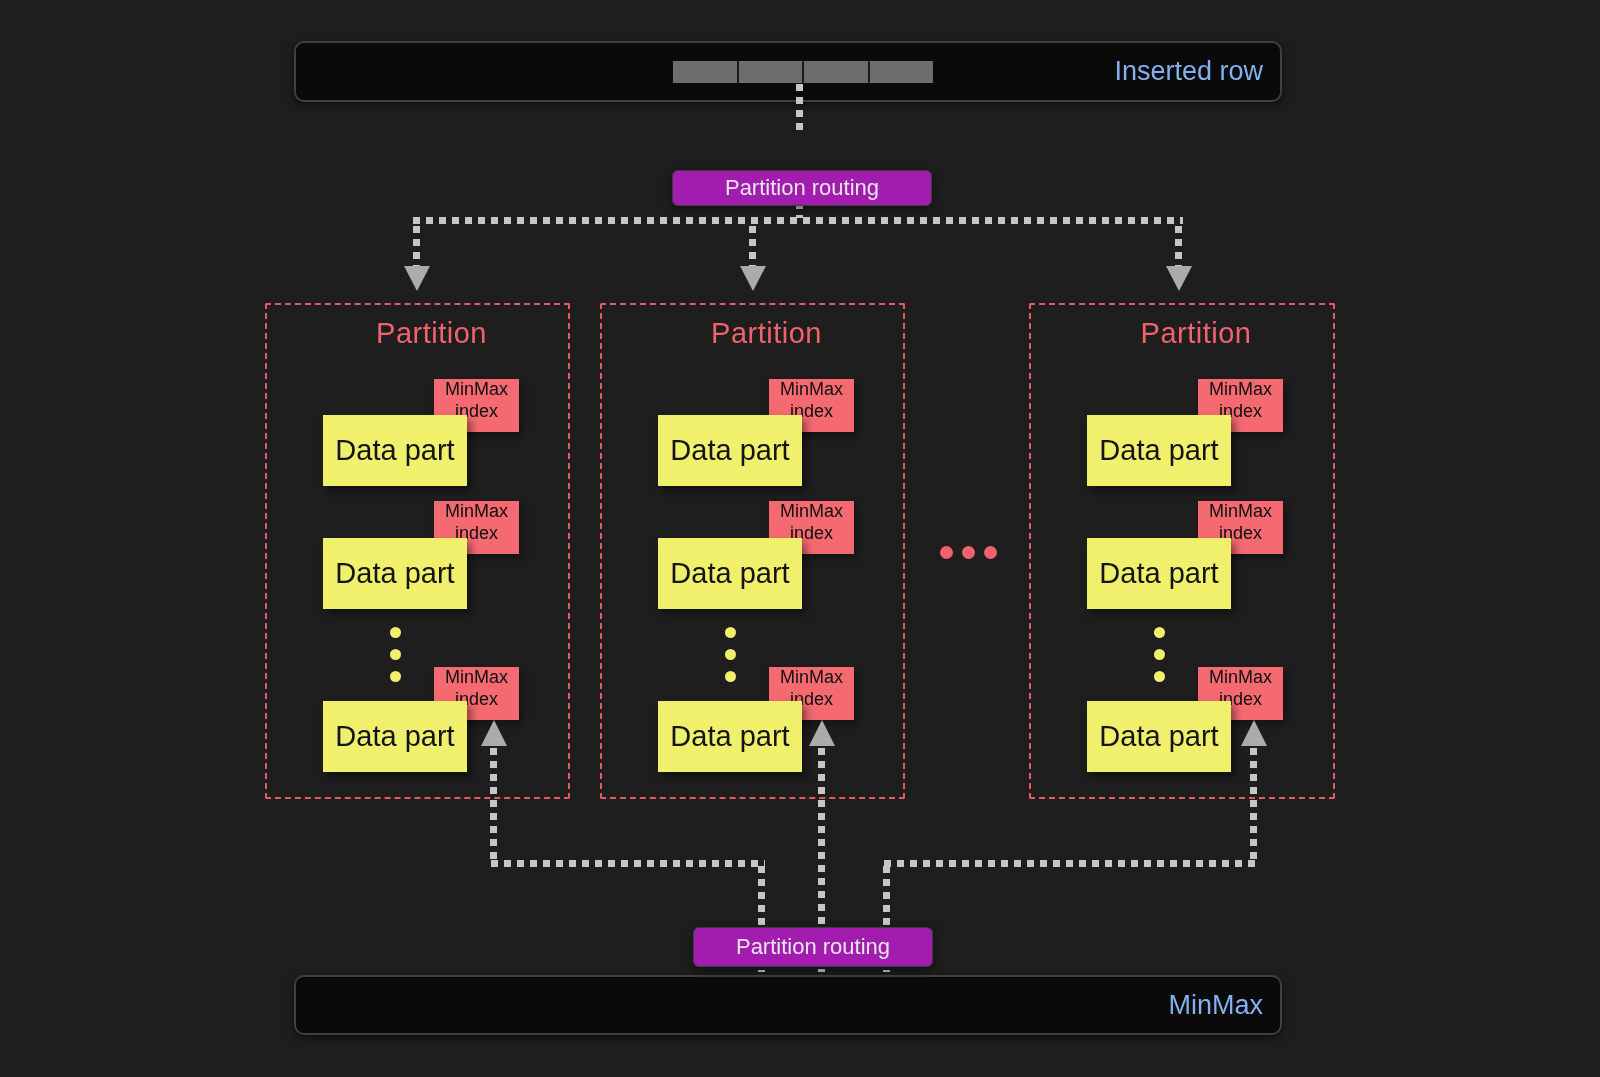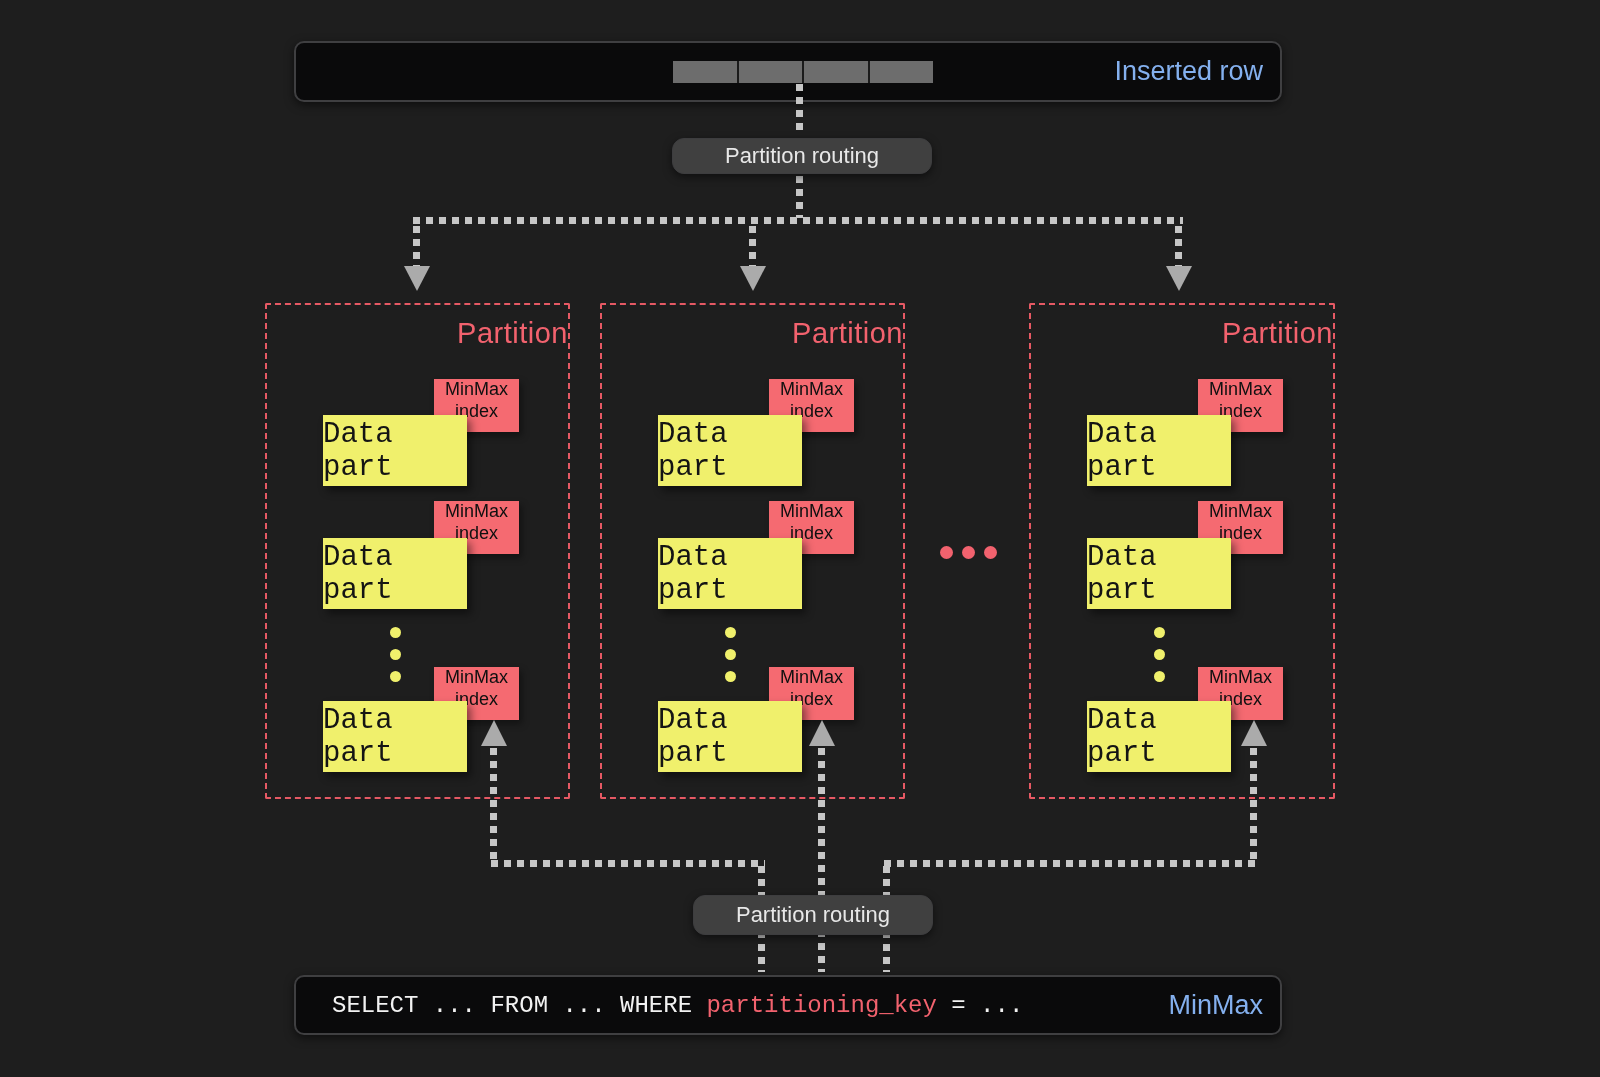--- a/index.html
+++ b/index.html
@@ -8,41 +8,41 @@
   
   .panel{position:absolute;background:var(--panel-bg,#0a0a0b);border:2px solid var(--panel-border,#3f3f41);
          border-radius:10px;box-sizing:border-box;display:flex;align-items:center;
          box-shadow:0 3px 10px rgba(0,0,0,.55);}
   .blue-label{position:absolute;right:17px;top:0;height:100%;display:flex;align-items:center;
               color:var(--blue,#84b0ee);font-size:27px;}
   
   .cells{position:absolute;left:377px;top:18px;width:260px;height:22px;display:flex;gap:2px;background:#1b1b1b;}
   .cell{flex:1;background:var(--cell,#6d6d6d);}
   
-  .pill{position:absolute;background:#404040;border:1.5px solid #3d3d3f;border-radius:12px;
+  .pill{position:absolute;background:#a21caf;border:1.5px solid #3d3d3f;border-radius:6px;
         box-sizing:border-box;display:flex;align-items:center;justify-content:center;
-        color:var(--pill-text,#e8e8e8);font-size:22px;z-index:6;box-shadow:0 3px 8px rgba(0,0,0,.5);}
+        color:var(--pill-text,#e8e8e8);font-size:22px;z-index:6;box-shadow:0 3px 8px rgba(0,0,0,.5);margin-top:32px;}
   
   .vdots{position:absolute;width:7px;background-image:repeating-linear-gradient(to bottom,var(--dash,#c6c6c6) 0 7px,transparent 7px 13px);z-index:4;}
   .hdots{position:absolute;height:7px;background-image:repeating-linear-gradient(to right,var(--dash,#c6c6c6) 0 7px,transparent 7px 13px);z-index:4;}
   .arrow-down{position:absolute;width:0;height:0;border-left:13px solid transparent;
               border-right:13px solid transparent;border-top:25px solid var(--arrow,#ababab);z-index:4;}
   .arrow-up{position:absolute;width:0;height:0;border-left:13px solid transparent;
             border-right:13px solid transparent;border-bottom:26px solid var(--arrow,#ababab);z-index:4;}
   
   .partition{position:absolute;top:303px;width:305px;height:496px;box-sizing:border-box;
              border:2px dashed var(--pink-border,#e65964);border-radius:2px;}
-  .ptitle{position:absolute;top:12px;left:0;width:100%;text-align:right;
+  .ptitle{position:absolute;top:12px;left:14px;width:100%;text-align:center;
           color:var(--pink,#f2626e);font-size:29px;font-weight:500;letter-spacing:.5px;}
   .tag{position:absolute;left:167px;width:85px;height:53px;background:var(--tag-bg,#f56a71);
        display:flex;flex-direction:column;align-items:center;
        color:#101010;font-size:18px;line-height:1.22;z-index:1;box-shadow:3px 4px 7px rgba(0,0,0,.4);}
   .dp{position:absolute;left:56px;width:144px;height:71px;background:var(--yellow,#f0f06c);
       display:flex;align-items:center;justify-content:center;color:#141414;font-size:29px;
-      z-index:2;box-shadow:4px 5px 8px rgba(0,0,0,.45);font-family:Liberation Mono, monospace;}
+      z-index:2;box-shadow:4px 5px 8px rgba(0,0,0,.45);}
   .ydot{position:absolute;left:123px;width:11px;height:11px;border-radius:50%;background:var(--yellow,#f0f06c);}
   .rdot{position:absolute;width:13px;height:13px;border-radius:50%;background:var(--pink,#f2626e);}
   
   .sql{position:absolute;left:36px;font-family:"Liberation Mono","DejaVu Sans Mono",monospace;
        font-size:24px;color:var(--sql-white,#f2f2f2);white-space:pre;}
   .sql .hl{color:var(--pink,#f2626e);}
 </style>
 </head>
 <body>
 
@@ -150,17 +150,16 @@
   <div class="vdots" style="left:1250px;top:748px;height:116px;"></div>
 
   <div class="hdots" style="left:491px;top:860px;width:274px;"></div>
   <div class="vdots" style="left:758px;top:866px;height:106px;"></div>
   <div class="hdots" style="left:884px;top:860px;width:373px;"></div>
   <div class="vdots" style="left:883px;top:866px;height:106px;"></div>
 
   <div class="pill" style="left:693px;top:895px;width:240px;height:40px;">Partition routing</div>
 
   <div class="panel" style="left:294px;top:975px;width:988px;height:60px;">
-    <div class="sql"><span>SELECT ... FROM ... WHERE </span><span class="hl">partitioning_key</span><span> = ...</span></div>
     <div class="blue-label">MinMax</div>
   </div>
 
 </div>
 
 </body></html>

